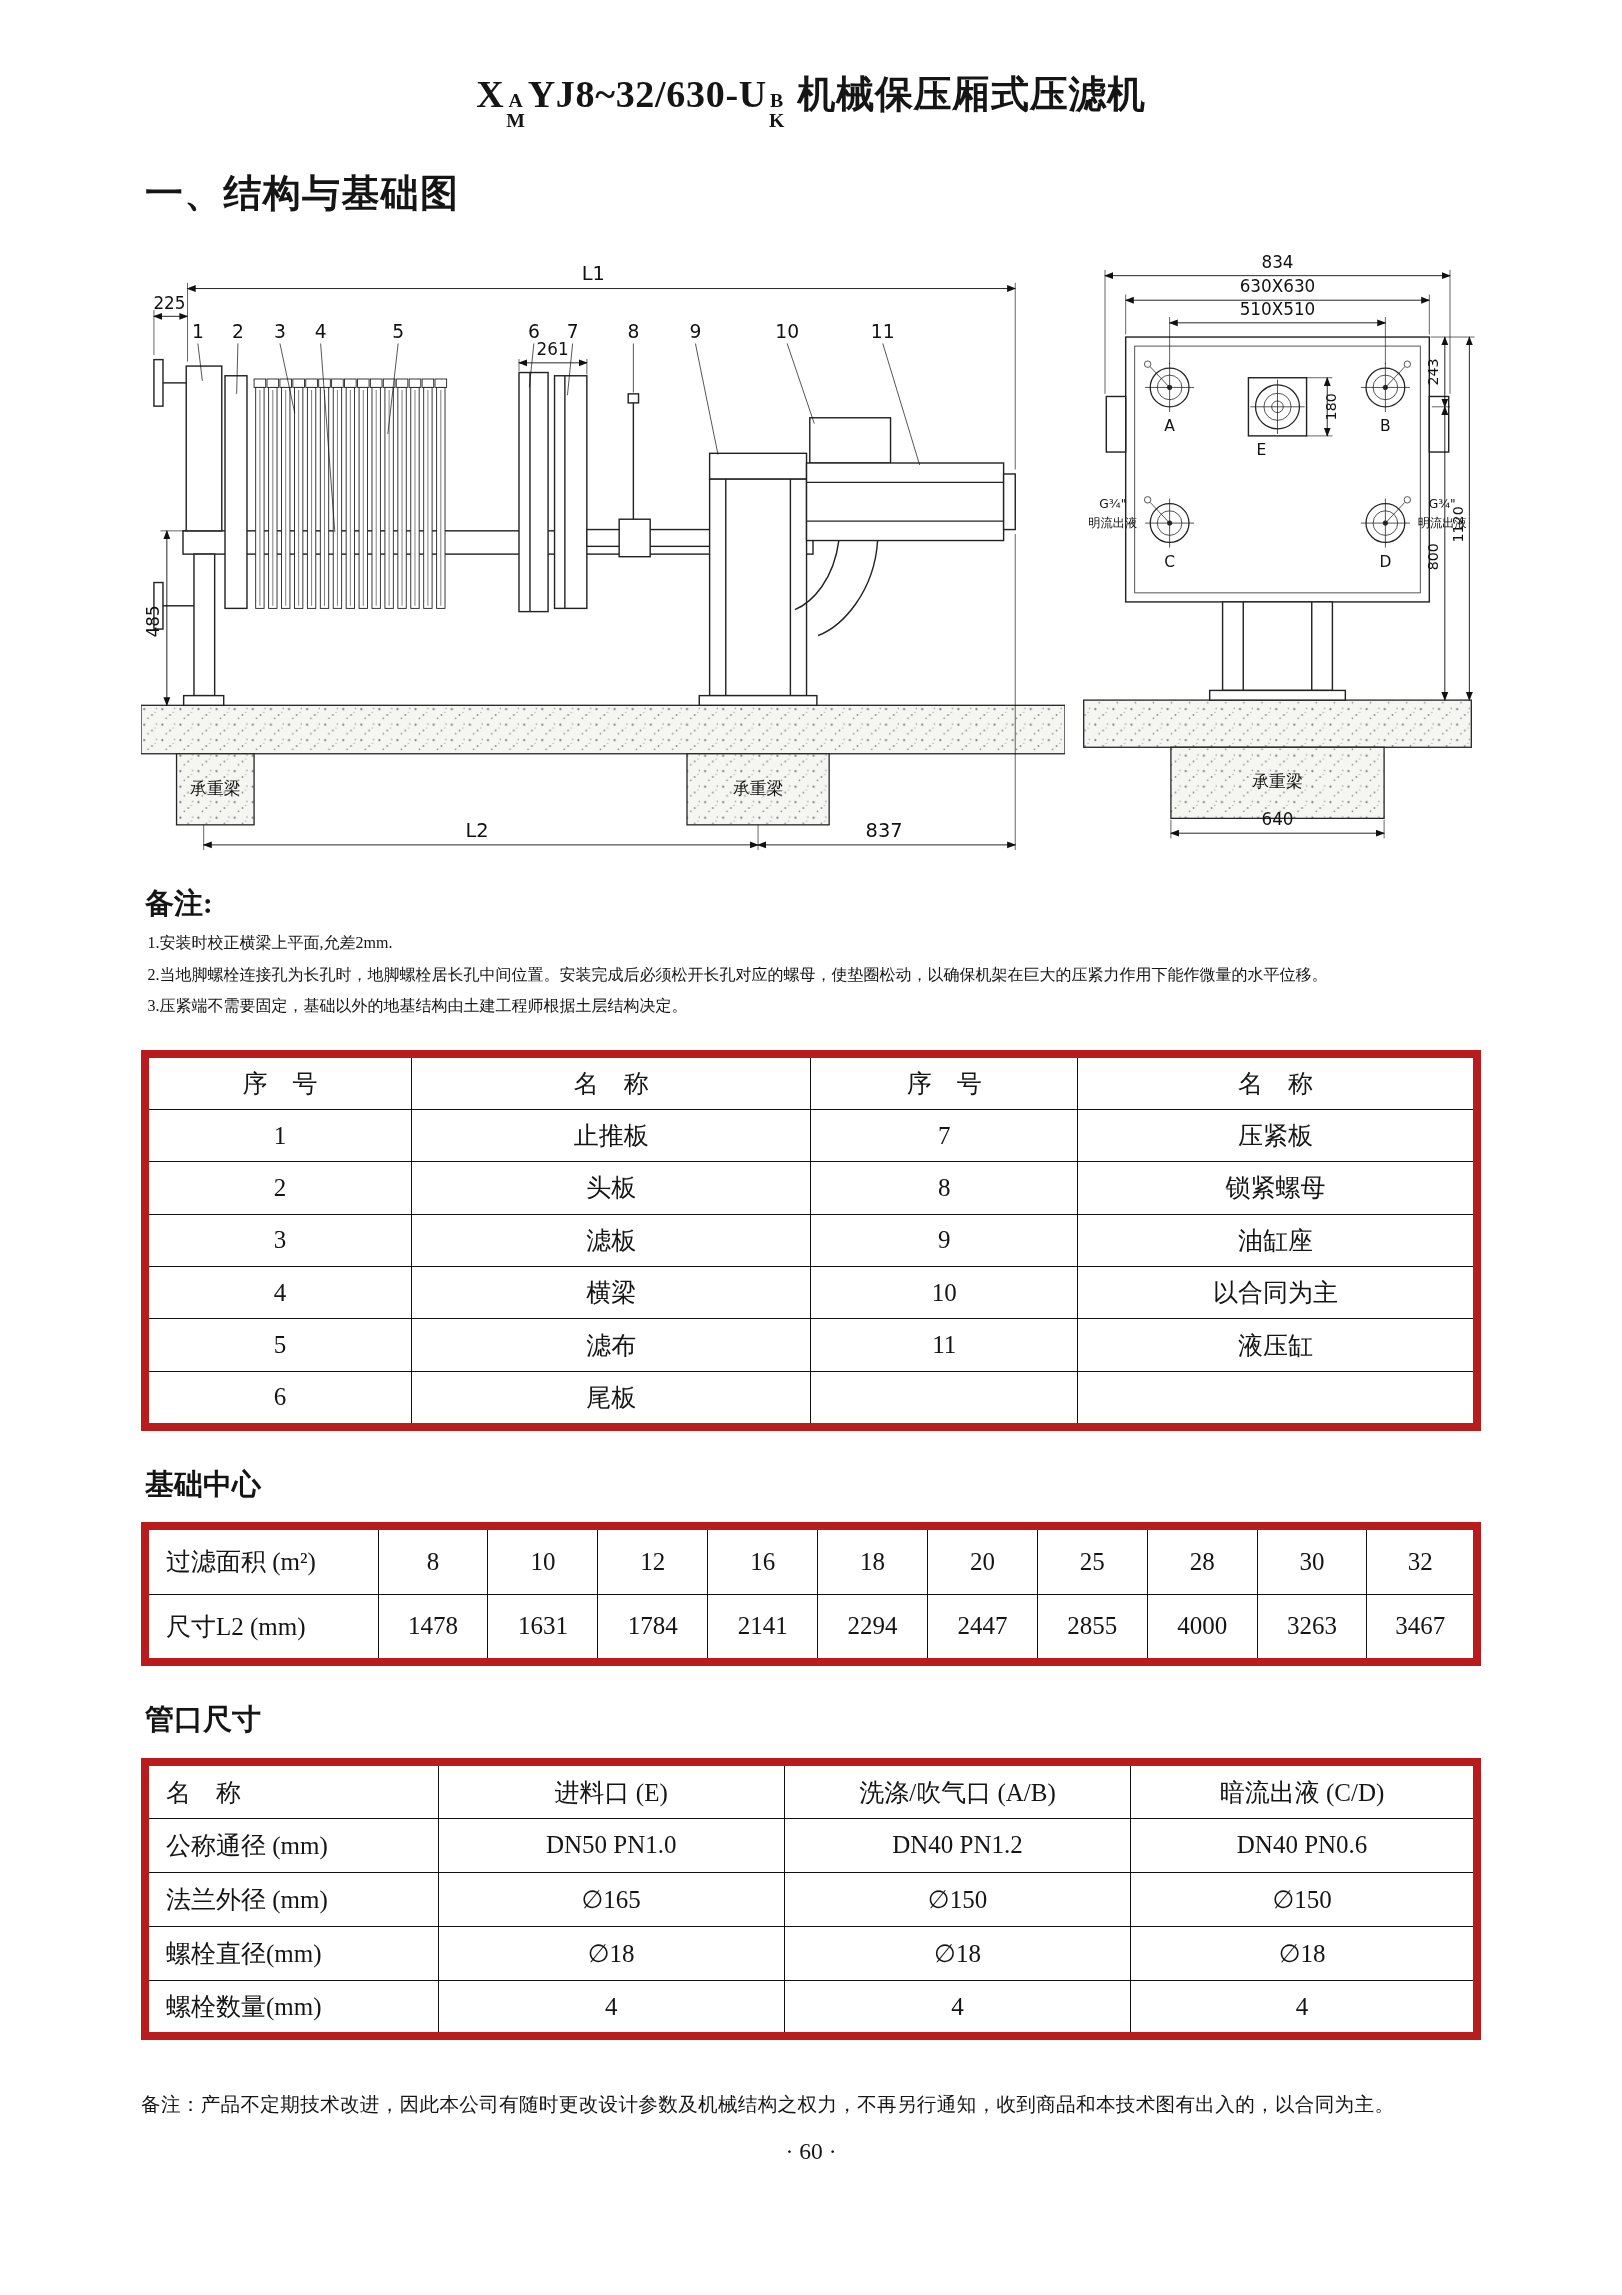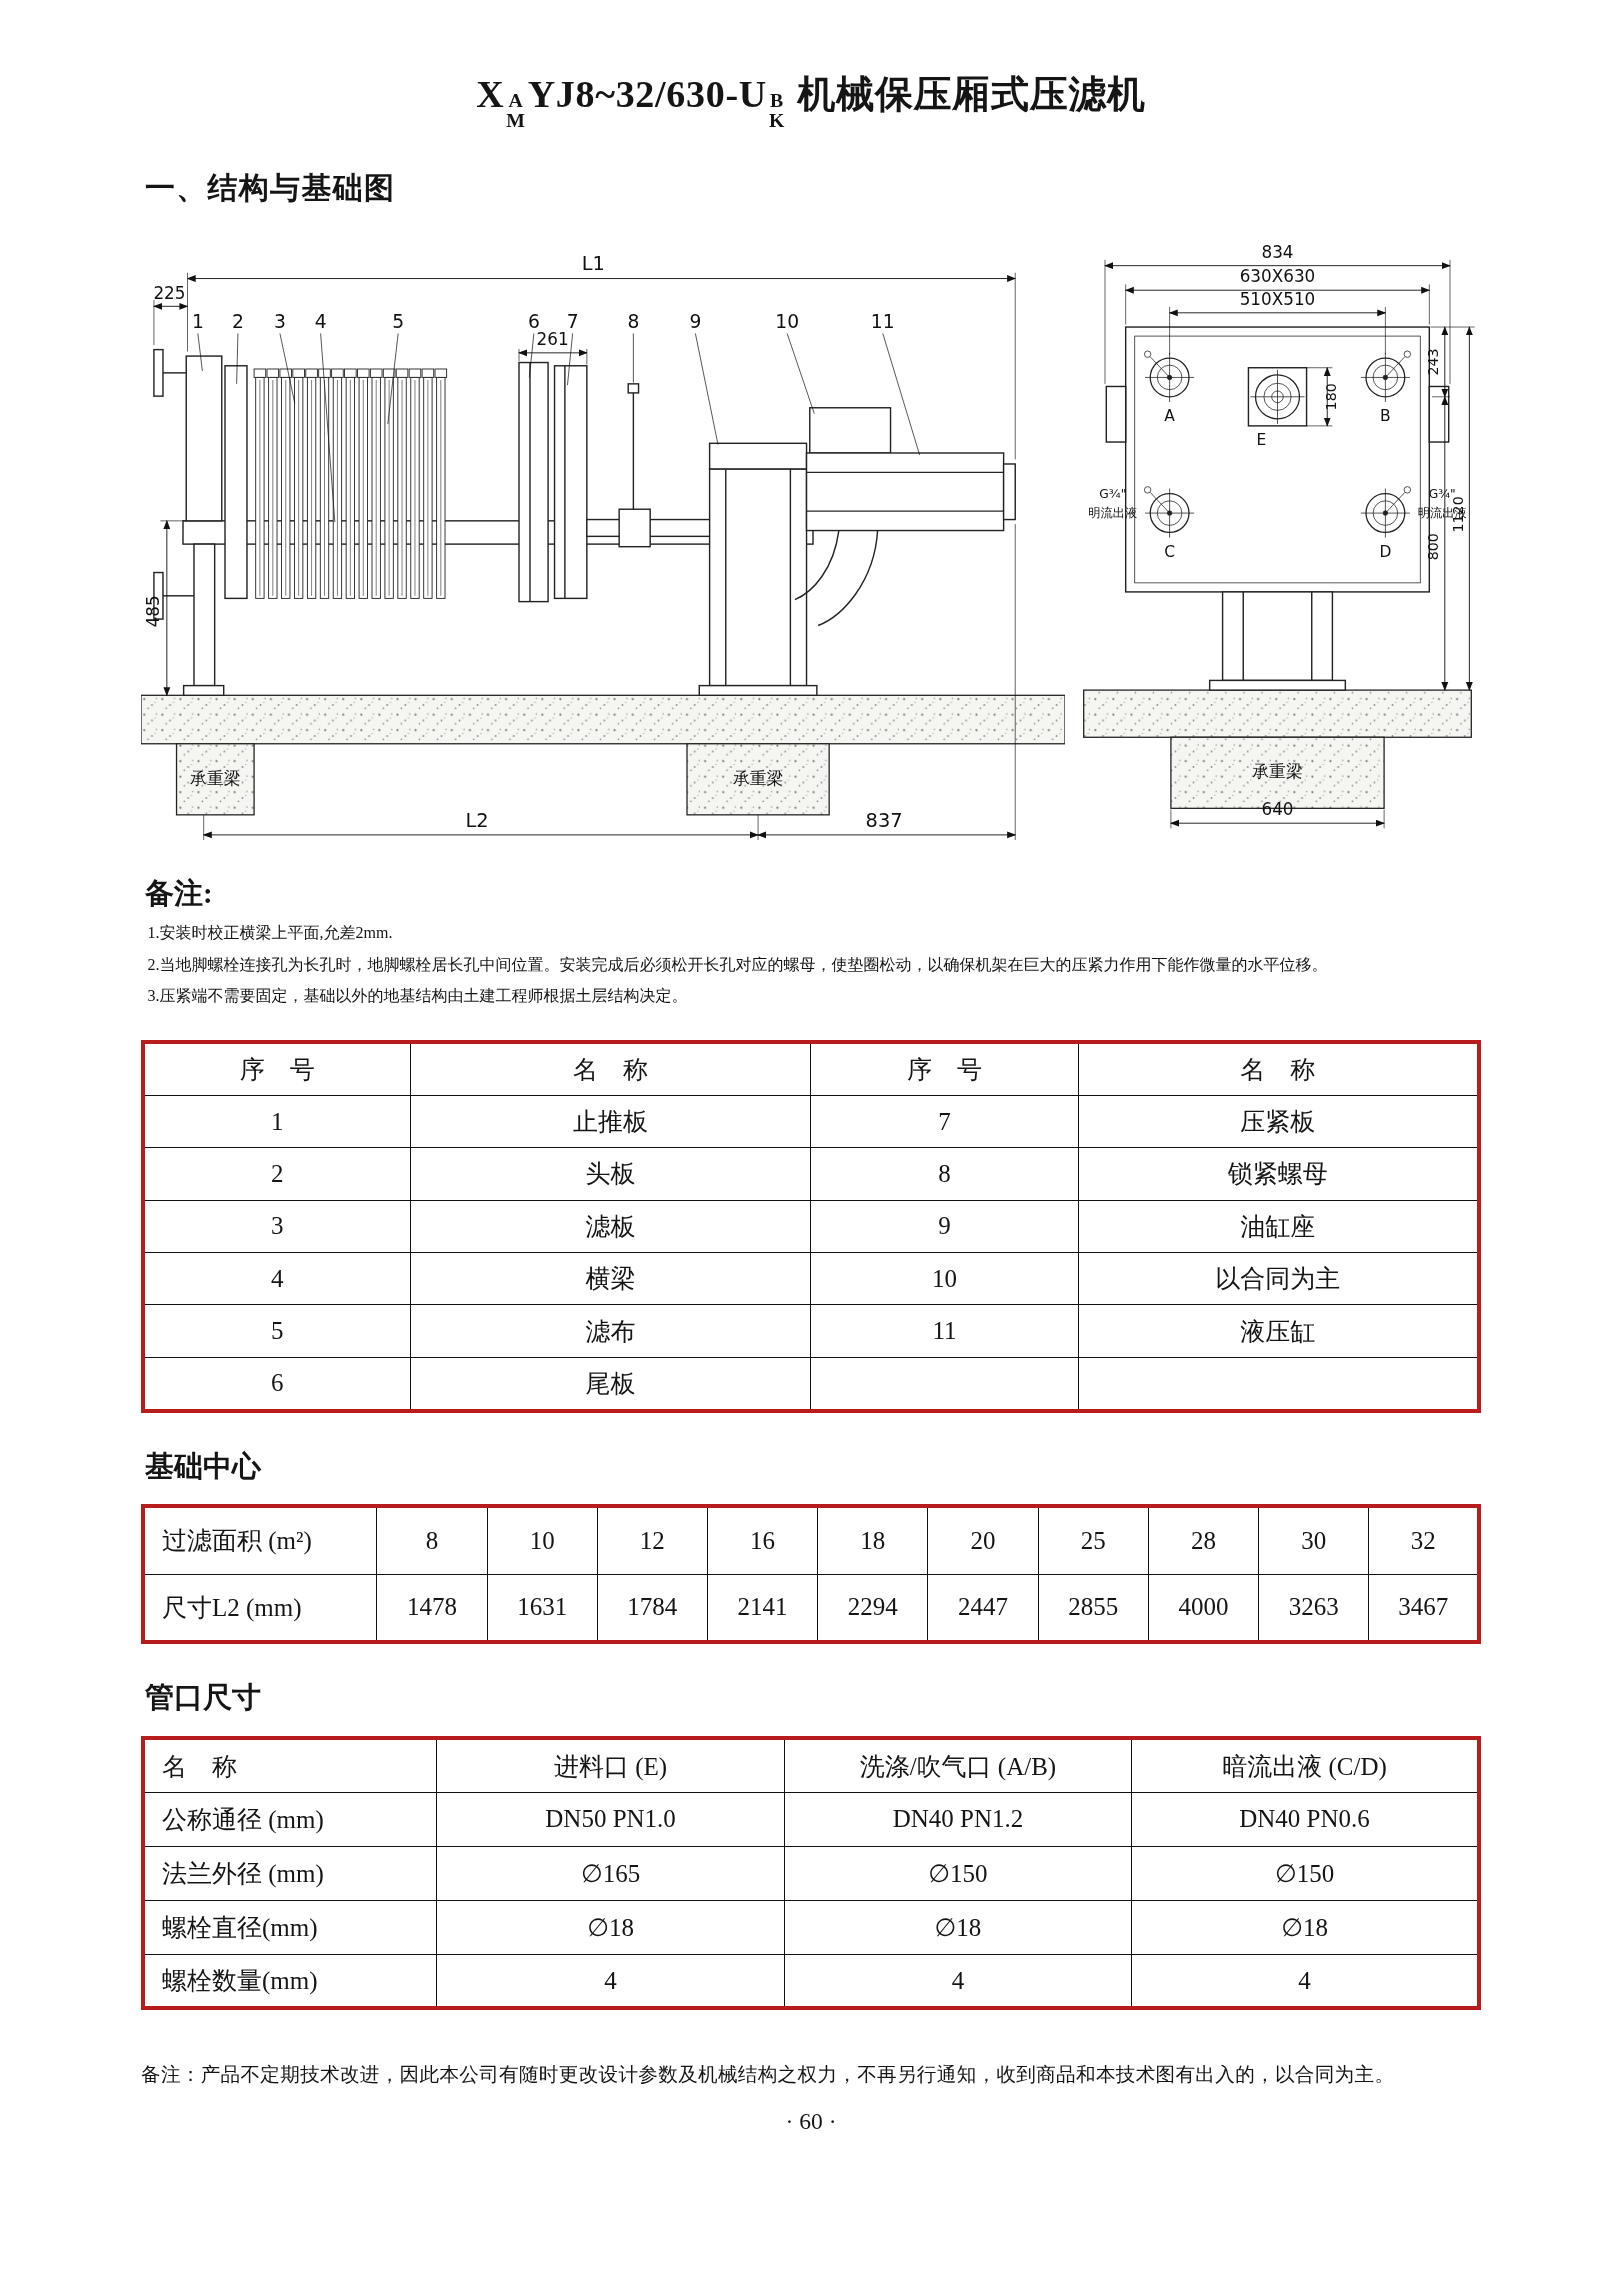--- a/index.html
+++ b/index.html
@@ -9,21 +9,21 @@
     color:#151515;
     font-family:"Liberation Serif","DejaVu Serif",serif;
   }
   .page { width:100%; height:100%; padding:69px 141px 33px; position:relative; }
 
   .title { text-align:center; font-size:38px; font-weight:bold; letter-spacing:0.7px; }
   .stack { display:inline-flex; flex-direction:column; align-items:center;
            font-size:0.52em; line-height:1.02; vertical-align:0.02em; margin:0 2px; font-weight:bold; }
   .t-suffix { margin-left:10.5px; }
 
-  .sec-heading { font-size:30px; font-weight:bold; margin-top:38px; margin-left:3.9px; letter-spacing:1.3px; }
+  .sec-heading { font-size:38px; font-weight:bold; margin-top:38px; margin-left:3.9px; letter-spacing:1.3px; }
 
   .drawings { margin-top:21px; display:flex; justify-content:space-between; align-items:flex-start; }
   .svg-left { width:924px; height:614px; }
   .svg-right { width:407px; height:614px; }
 
   svg text { font-family:"DejaVu Sans","Liberation Sans",sans-serif; fill:#111; }
   .ctr { text-anchor:middle; }
   .t19 { font-size:19px; } .t22 { font-size:22px; } .t24 { font-size:24px; }
   .t26 { font-size:26px; } .t29 { font-size:29px; } .t30 { font-size:30px; }
   .geo { fill:#ffffff; stroke:#232323; stroke-width:2.2; }
@@ -34,21 +34,21 @@
 
   .notes-heading { font-size:29px; font-weight:bold; margin-top:30px; margin-left:3.9px; }
   .notes { margin-top:6.5px; margin-left:6.5px; }
   .note { font-size:16px; line-height:1.62; padding-left:35px; text-indent:-35px; margin-top:5.2px; }
 
   table { border-collapse:collapse; width:100%; table-layout:fixed; }
   .tbl th, .tbl td {
     border:1.3px solid #111; text-align:center; font-size:25px; font-weight:normal;
     padding:9.2px 6.5px; overflow:hidden;
   }
-  .tbl { border:4px solid #b91c1c; }
+  .tbl { border:8px solid #b91c1c; }
   .parts { margin-top:31px; }
   .parts th, .parts td { height:52px; }
   .sub-heading { font-size:29px; font-weight:bold; margin-top:34px; margin-left:3.9px; }
   .foundation { margin-top:17px; }
   .foundation td { height:68px; }
   .pipe { margin-top:18.3px; }
   .pipe th, .pipe td { height:54px; }
   .lbl { text-align:left !important; padding-left:17px !important; }
 
   .footer-note { margin-top:51px; font-size:19.6px; letter-spacing:0.3px; }

